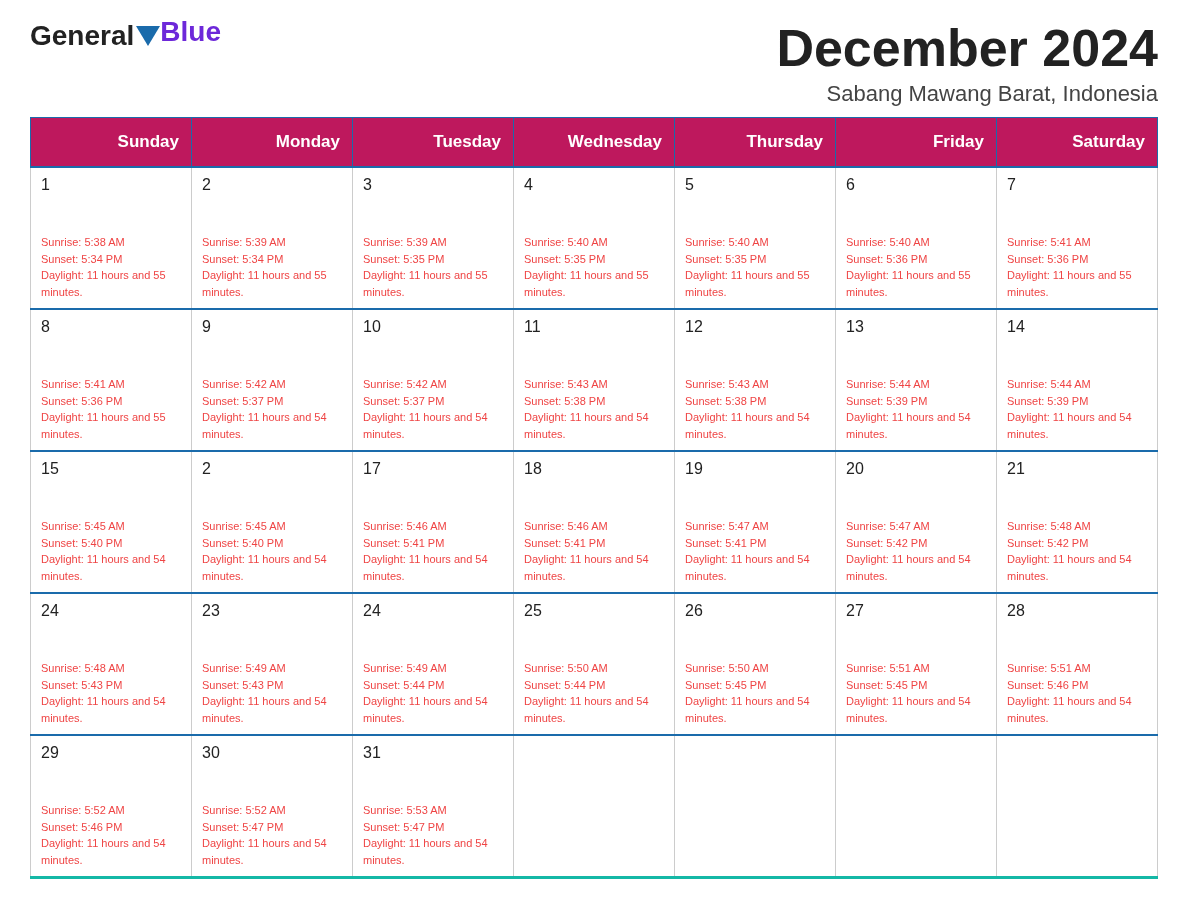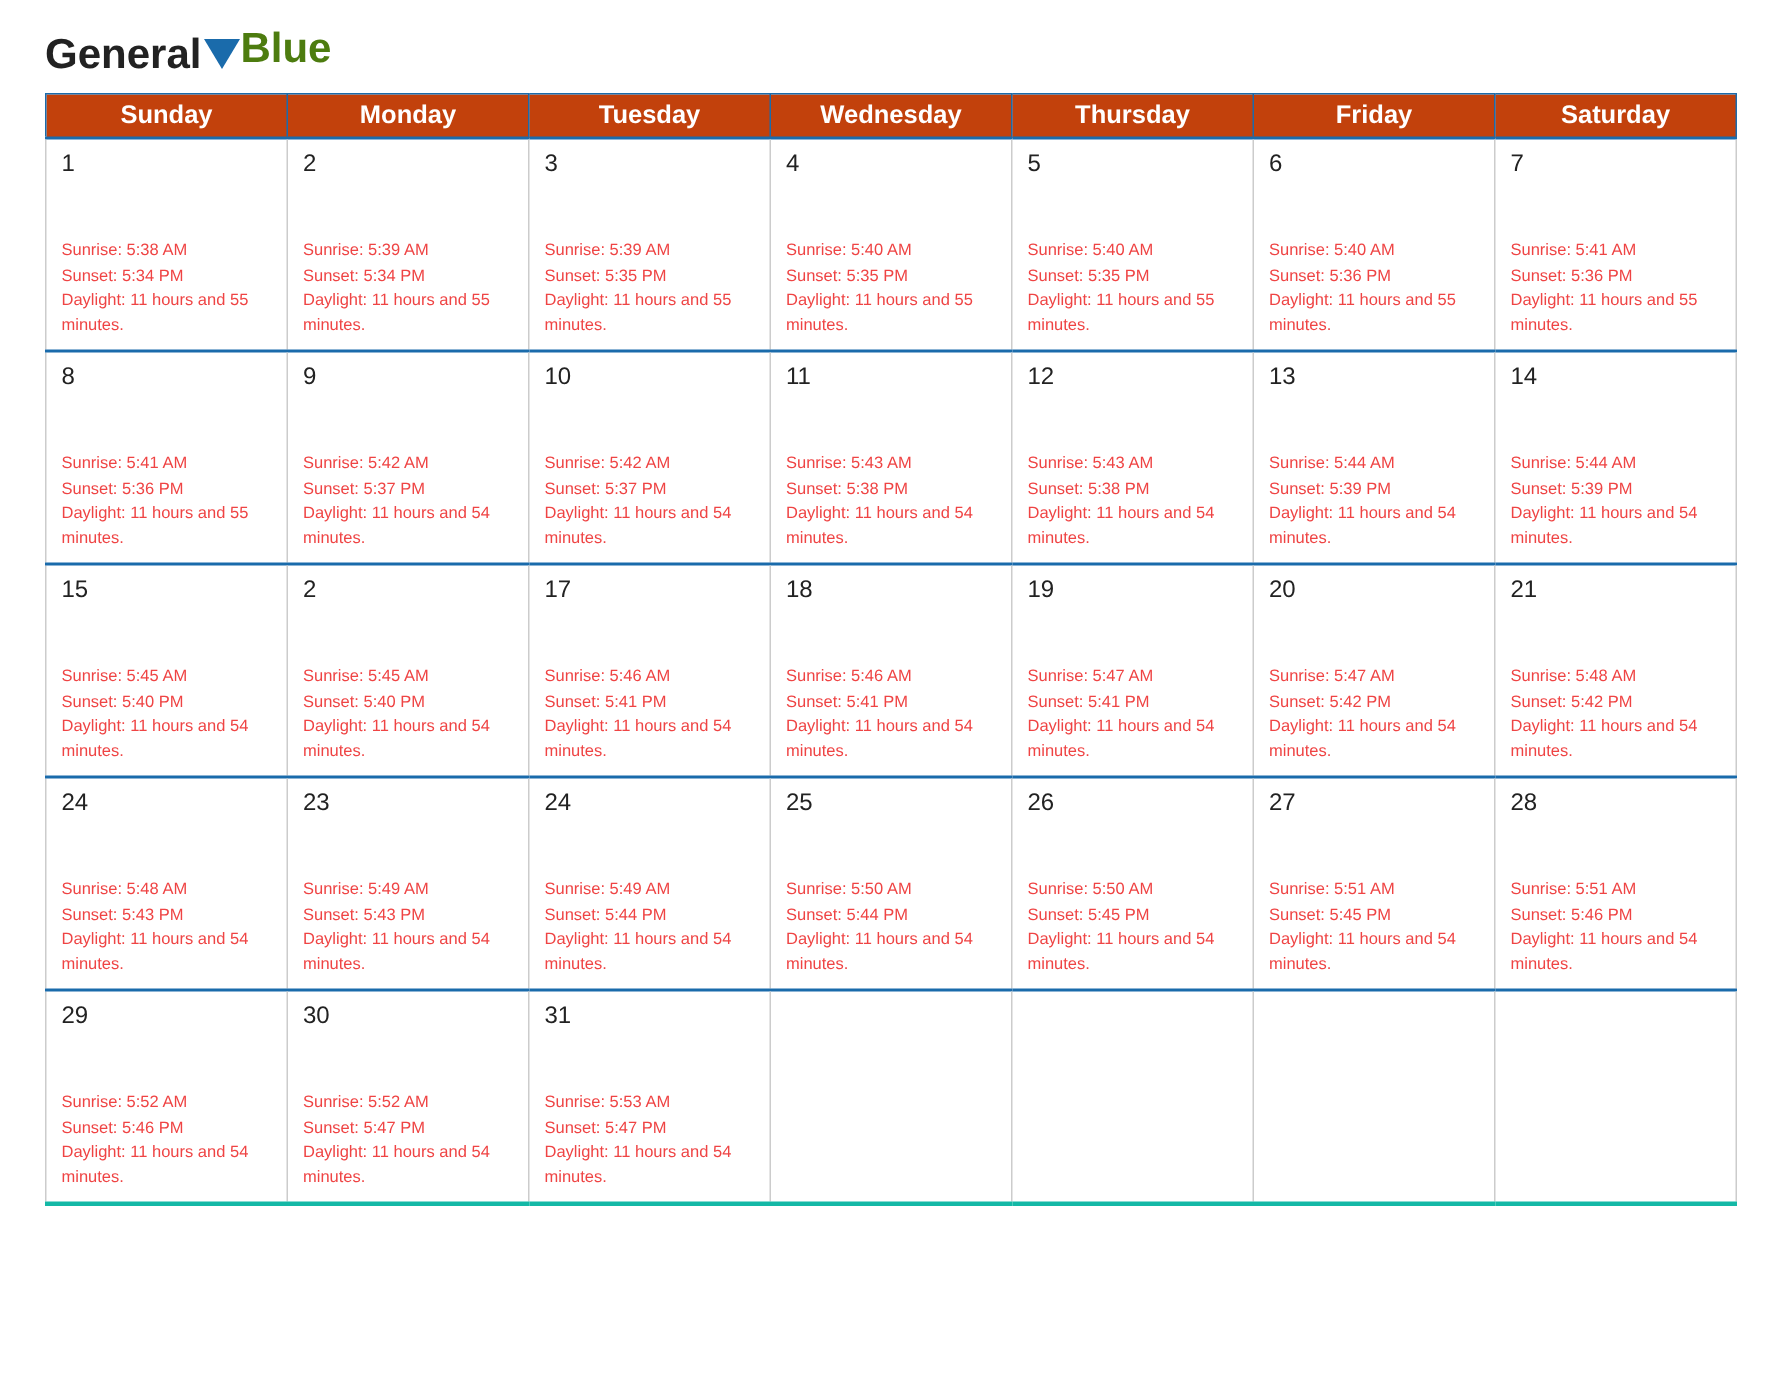--- a/index.html
+++ b/index.html
@@ -34,21 +34,21 @@
       display: inline-block;
       width: 0;
       height: 0;
       border-left: 12px solid transparent;
       border-right: 12px solid transparent;
       border-top: 20px solid #1a6bab;
       margin-left: 2px;
       vertical-align: middle;
     }
     .logo-blue {
-      color: #4d7c0f;
+      color: #6d28d9;
       font-size: 28px;
       font-weight: bold;
       margin-top: -4px;
     }
     .title-block {
       text-align: right;
     }
     .month-title {
       font-size: 52px;
       font-weight: bold;
@@ -59,26 +59,26 @@
       font-size: 22px;
       color: #444;
       margin-top: 4px;
     }
     .calendar {
       width: 100%;
       border-collapse: collapse;
       margin-top: 10px;
     }
     .calendar th {
-      background: #c2410c;
+      background: #be185d;
       color: #fff;
       font-size: 17px;
       font-weight: bold;
-      padding: 4px 12px;
-      text-align: center;
+      padding: 14px 12px;
+      text-align: right;
       border: 1px solid #1a6bab;
     }
     .calendar td {
       vertical-align: top;
       padding: 8px 10px;
       border: 1px solid #ccc;
       width: 14.28%;
       font-size: 13px;
       color: #333;
       min-height: 110px;
@@ -114,20 +114,24 @@
 <body>
 
 <div class="header">
   <div class="logo">
     <div class="logo-text">
       <span class="logo-general">General</span>
       <span class="logo-triangle"></span>
     </div>
     <div class="logo-blue">Blue</div>
   </div>
+  <div class="title-block">
+    <div class="month-title">December 2024</div>
+    <div class="subtitle">Sabang Mawang Barat, Indonesia</div>
+  </div>
 </div>
 
 <table class="calendar">
   <thead>
     <tr>
 
     <th>Sunday</th>
         <th>Monday</th>
         <th>Tuesday</th>
         <th>Wednesday</th>

